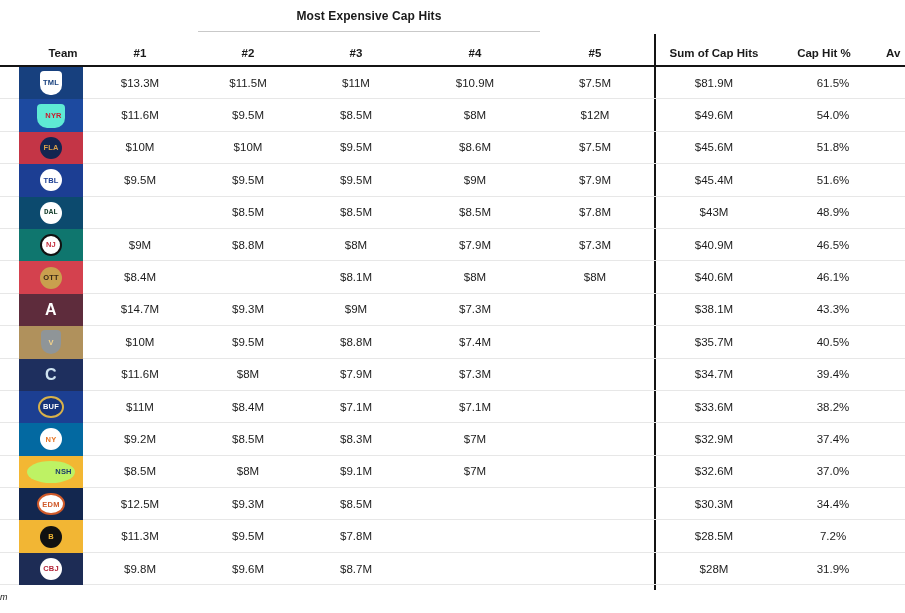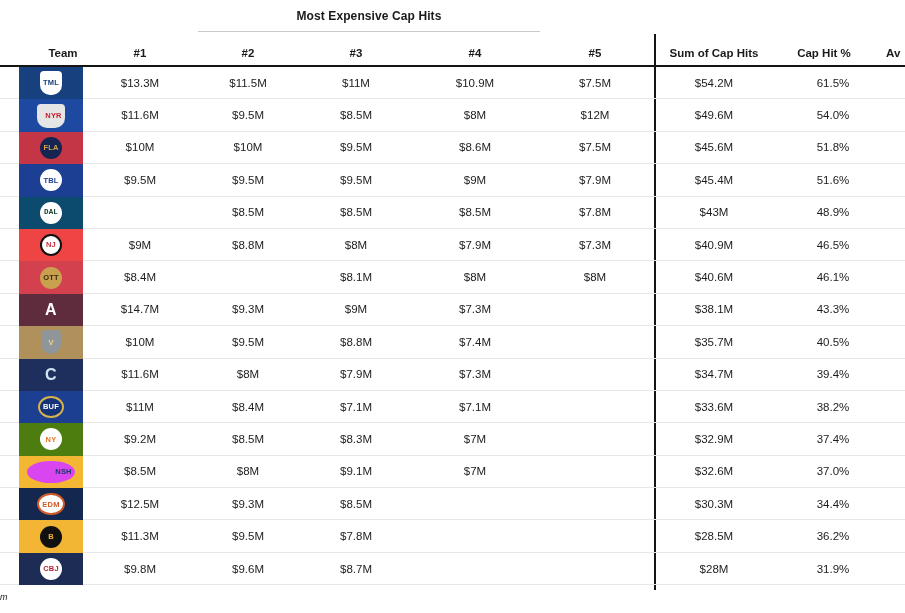--- a/index.html
+++ b/index.html
@@ -80,26 +80,26 @@
 <div id="rows">
     <div class="row">
       <div class="logo" title="Toronto Maple Leafs" style="background: rgb(23, 64, 126);">
         <span class="badge shield" style="background: rgb(255, 255, 255); color: rgb(23, 64, 126);">TML</span>
       </div>
       <div class="cell cell-c1">$13.3M</div>
       <div class="cell cell-c2">$11.5M</div>
       <div class="cell cell-c3">$11M</div>
       <div class="cell cell-c4">$10.9M</div>
       <div class="cell cell-c5">$7.5M</div>
-      <div class="cell cell-sum">$54.2M</div>
+      <div class="cell cell-sum">$81.9M</div>
       <div class="cell cell-pct">61.5%</div>
     </div>
     <div class="row">
       <div class="logo" title="New York Rangers" style="background: rgb(29, 74, 160);">
-        <span class="badge shield" style="background: #e5e5e5; color: rgb(200, 28, 46); padding-left: 8px;">NYR</span>
+        <span class="badge shield" style="background: #5eead4; color: rgb(200, 28, 46); padding-left: 8px;">NYR</span>
       </div>
       <div class="cell cell-c1">$11.6M</div>
       <div class="cell cell-c2">$9.5M</div>
       <div class="cell cell-c3">$8.5M</div>
       <div class="cell cell-c4">$8M</div>
       <div class="cell cell-c5">$12M</div>
       <div class="cell cell-sum">$49.6M</div>
       <div class="cell cell-pct">54.0%</div>
     </div>
     <div class="row">
@@ -131,21 +131,21 @@
         <span class="badge circle" style="background: rgb(255, 255, 255); color: rgb(26, 67, 49);">DAL</span>
       </div>
       <div class="cell cell-c2">$8.5M</div>
       <div class="cell cell-c3">$8.5M</div>
       <div class="cell cell-c4">$8.5M</div>
       <div class="cell cell-c5">$7.8M</div>
       <div class="cell cell-sum">$43M</div>
       <div class="cell cell-pct">48.9%</div>
     </div>
     <div class="row">
-      <div class="logo" title="New Jersey Devils" style="background: #ef4444;">
+      <div class="logo" title="New Jersey Devils" style="background: #0f766e;">
         <span class="badge circle" style="background: rgb(255, 255, 255); color: rgb(197, 50, 64); border: 2px solid rgb(17, 17, 17);">NJ</span>
       </div>
       <div class="cell cell-c1">$9M</div>
       <div class="cell cell-c2">$8.8M</div>
       <div class="cell cell-c3">$8M</div>
       <div class="cell cell-c4">$7.9M</div>
       <div class="cell cell-c5">$7.3M</div>
       <div class="cell cell-sum">$40.9M</div>
       <div class="cell cell-pct">46.5%</div>
     </div>
@@ -202,34 +202,34 @@
       </div>
       <div class="cell cell-c1">$11M</div>
       <div class="cell cell-c2">$8.4M</div>
       <div class="cell cell-c3">$7.1M</div>
       <div class="cell cell-c4">$7.1M</div>
       <div class="cell cell-c5"></div>
       <div class="cell cell-sum">$33.6M</div>
       <div class="cell cell-pct">38.2%</div>
     </div>
     <div class="row">
-      <div class="logo" title="New York Islanders" style="background: #4d7c0f;">
+      <div class="logo" title="New York Islanders" style="background: #0369a1;">
         <span class="badge circle" style="background: rgb(255, 255, 255); color: rgb(230, 116, 36);">NY</span>
       </div>
       <div class="cell cell-c1">$9.2M</div>
       <div class="cell cell-c2">$8.5M</div>
       <div class="cell cell-c3">$8.3M</div>
       <div class="cell cell-c4">$7M</div>
       <div class="cell cell-c5"></div>
       <div class="cell cell-sum">$32.9M</div>
       <div class="cell cell-pct">37.4%</div>
     </div>
     <div class="row">
       <div class="logo" title="Nashville Predators" style="background: rgb(243, 183, 51);">
-        <span class="badge circle" style="background: #d946ef; color: rgb(27, 58, 107); padding-left: 28px;">NSH</span>
+        <span class="badge circle" style="background: #bef264; color: rgb(27, 58, 107); padding-left: 28px;">NSH</span>
       </div>
       <div class="cell cell-c1">$8.5M</div>
       <div class="cell cell-c2">$8M</div>
       <div class="cell cell-c3">$9.1M</div>
       <div class="cell cell-c4">$7M</div>
       <div class="cell cell-c5"></div>
       <div class="cell cell-sum">$32.6M</div>
       <div class="cell cell-pct">37.0%</div>
     </div>
     <div class="row">
@@ -247,21 +247,21 @@
     <div class="row">
       <div class="logo" title="Boston Bruins" style="background: rgb(242, 182, 52);">
         <span class="badge circle" style="background: rgb(17, 17, 17); color: rgb(242, 182, 52);">B</span>
       </div>
       <div class="cell cell-c1">$11.3M</div>
       <div class="cell cell-c2">$9.5M</div>
       <div class="cell cell-c3">$7.8M</div>
       <div class="cell cell-c4"></div>
       <div class="cell cell-c5"></div>
       <div class="cell cell-sum">$28.5M</div>
-      <div class="cell cell-pct">36.2%</div>
+      <div class="cell cell-pct">7.2%</div>
     </div>
     <div class="row">
       <div class="logo" title="Columbus Blue Jackets" style="background: rgb(29, 44, 85);">
         <span class="badge circle" style="background: rgb(255, 255, 255); color: rgb(179, 36, 56);">CBJ</span>
       </div>
       <div class="cell cell-c1">$9.8M</div>
       <div class="cell cell-c2">$9.6M</div>
       <div class="cell cell-c3">$8.7M</div>
       <div class="cell cell-c4"></div>
       <div class="cell cell-c5"></div>

